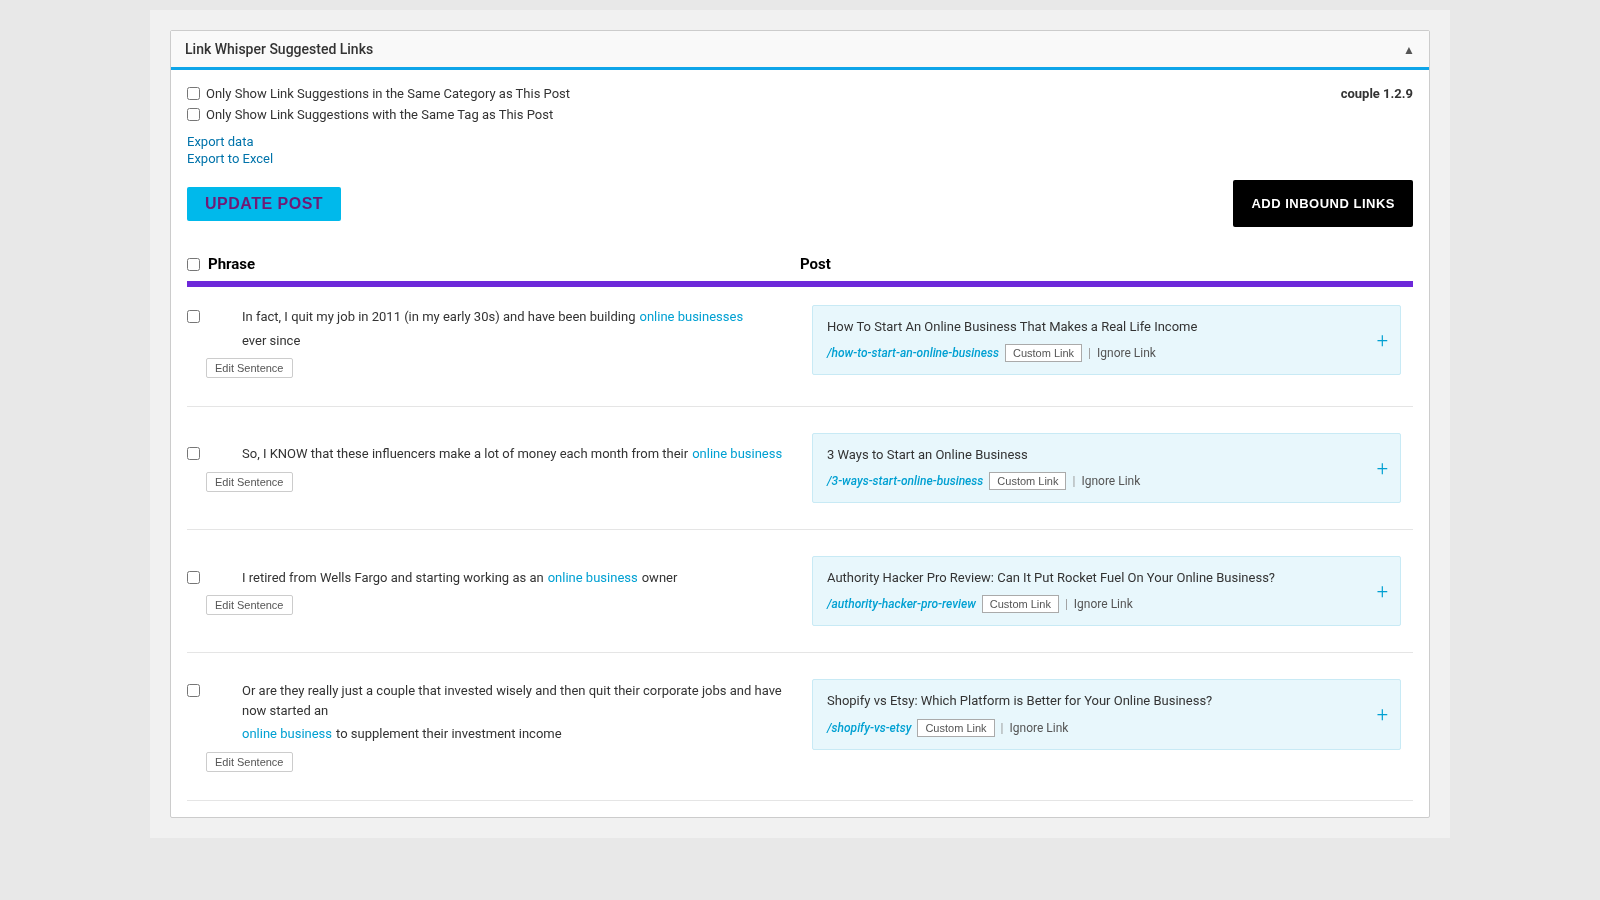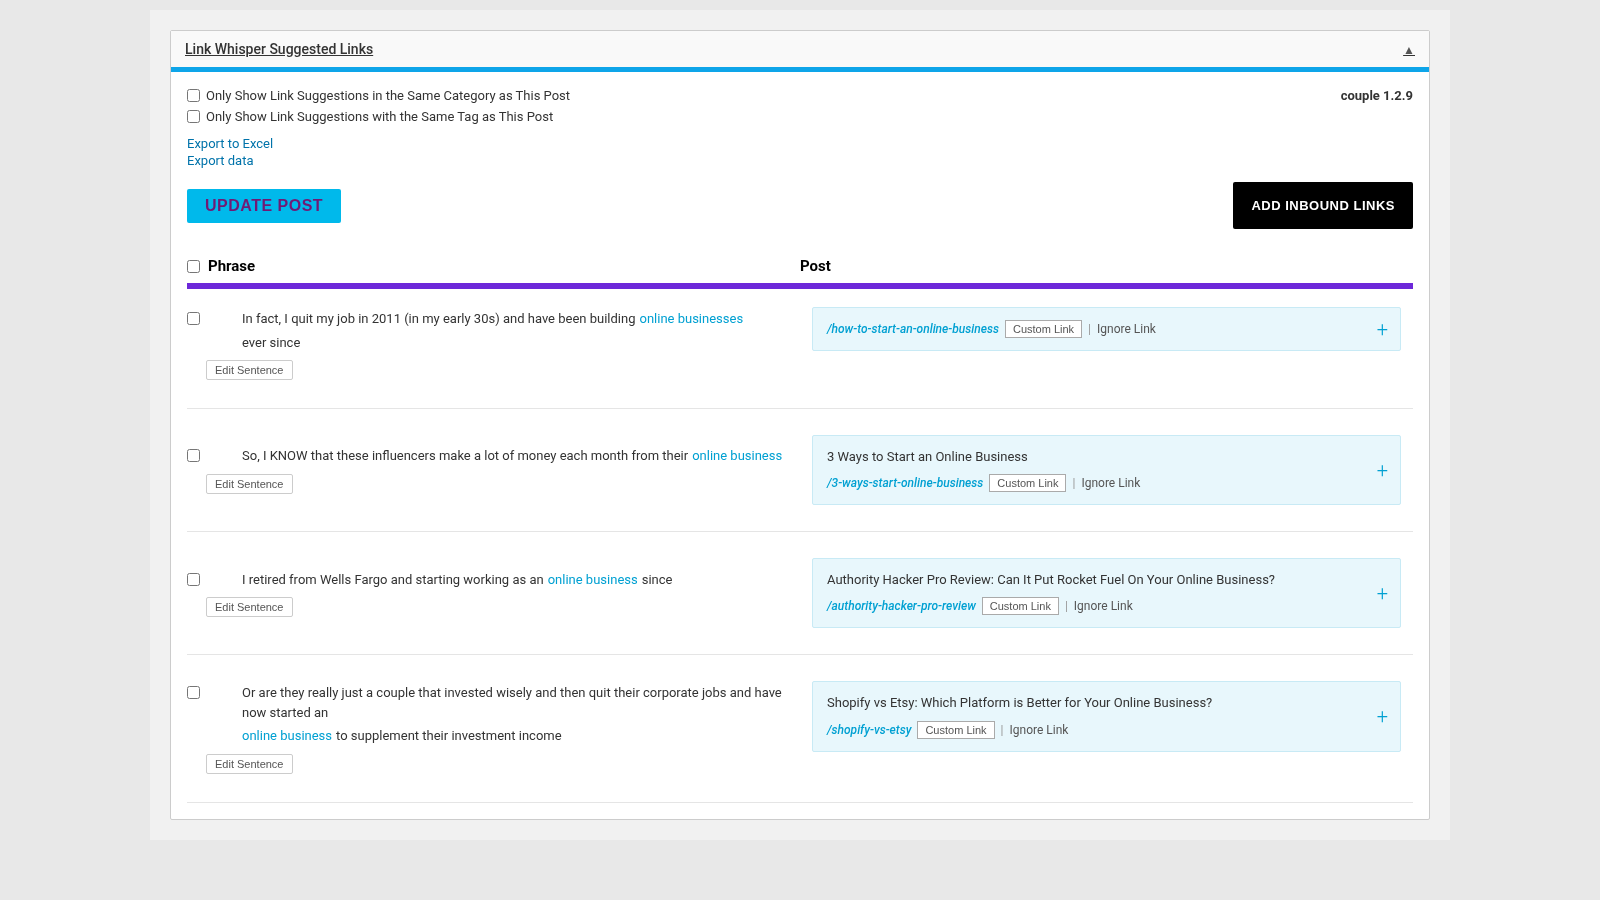--- a/index.html
+++ b/index.html
@@ -18,23 +18,22 @@
     .widget-box {
       background: #fff;
       border: 1px solid #ccc;
       border-radius: 2px;
     }
     .widget-header {
       display: flex;
       justify-content: space-between;
       align-items: flex-end;
       padding: 10px 14px;
-      border-bottom: 5px solid #0ea5e9;
+      border-bottom: 3px solid #0ea5e9;
       background: #f9f9f9;
-      text-decoration: underline;
     }
     .widget-header-title {
       font-size: 14px;
       font-weight: 500;
       color: #333;
     }
     .widget-header-toggle {
       cursor: pointer;
       font-size: 12px;
       color: #555;
@@ -262,22 +261,22 @@
             <input type="checkbox" style="">
             <span>Only Show Link Suggestions with the Same Tag as This Post</span>
           </label>
         </div>
         <div class="version-text">
           <span>couple </span>
           <span style="font-weight: bold;">1.2.9</span>
         </div>
       </div>
       <div class="export-links">
+        <a class="export-link">Export data</a>
         <a class="export-link">Export to Excel</a>
-        <a class="export-link">Export data</a>
       </div>
       <div class="action-bar">
         <button class="btn-update">UPDATE POST</button>
         <button class="btn-add-inbound">ADD INBOUND LINKS</button>
       </div>
       <div class="table-header">
         <div class="table-header-cell">
           <input type="checkbox" style="">
           <span>Phrase</span>
         </div>
@@ -298,20 +297,21 @@
                   <span>ever since</span>
                 </span>
                 <div class="edit-sentence-wrapper">
                   <button class="btn-edit-sentence">Edit Sentence</button>
                 </div>
               </div>
             </div>
           </div>
           <div class="post-col">
             <div class="post-card">
+              <div class="post-title">How To Start An Online Business That Makes a Real Life Income</div>
               <div class="post-url-row">
                 <span class="post-url">/how-to-start-an-online-business</span>
                 <button class="btn-custom-link">Custom Link</button>
                 <span class="separator">|</span>
                 <a class="ignore-link">Ignore Link</a>
               </div>
               <span class="plus-btn">+</span>
             </div>
           </div>
         </div>
@@ -346,21 +346,21 @@
         </div>
 
         <div class="row-pair">
           <div class="phrase-col">
             <div class="phrase-row-inner">
               <input type="checkbox" class="phrase-checkbox" style="">
               <div class="phrase-content">
                 <span class="phrase-text">
                   <span>I retired from Wells Fargo and starting working as an</span>
                   <a class="phrase-link">online business</a>
-                  <span>since</span>
+                  <span>owner</span>
                 </span>
                 <div class="edit-sentence-wrapper">
                   <button class="btn-edit-sentence">Edit Sentence</button>
                 </div>
               </div>
             </div>
           </div>
           <div class="post-col">
             <div class="post-card">
               <div class="post-title">Authority Hacker Pro Review: Can It Put Rocket Fuel On Your Online Business?</div>

